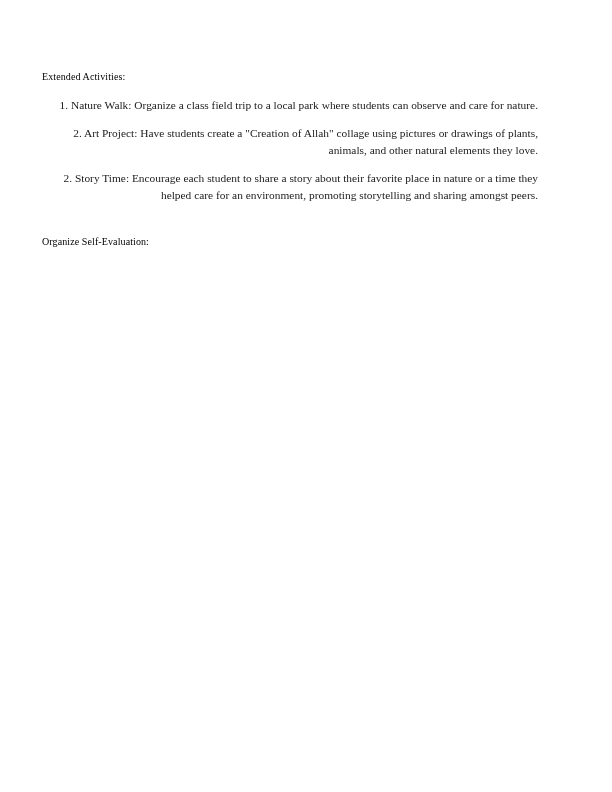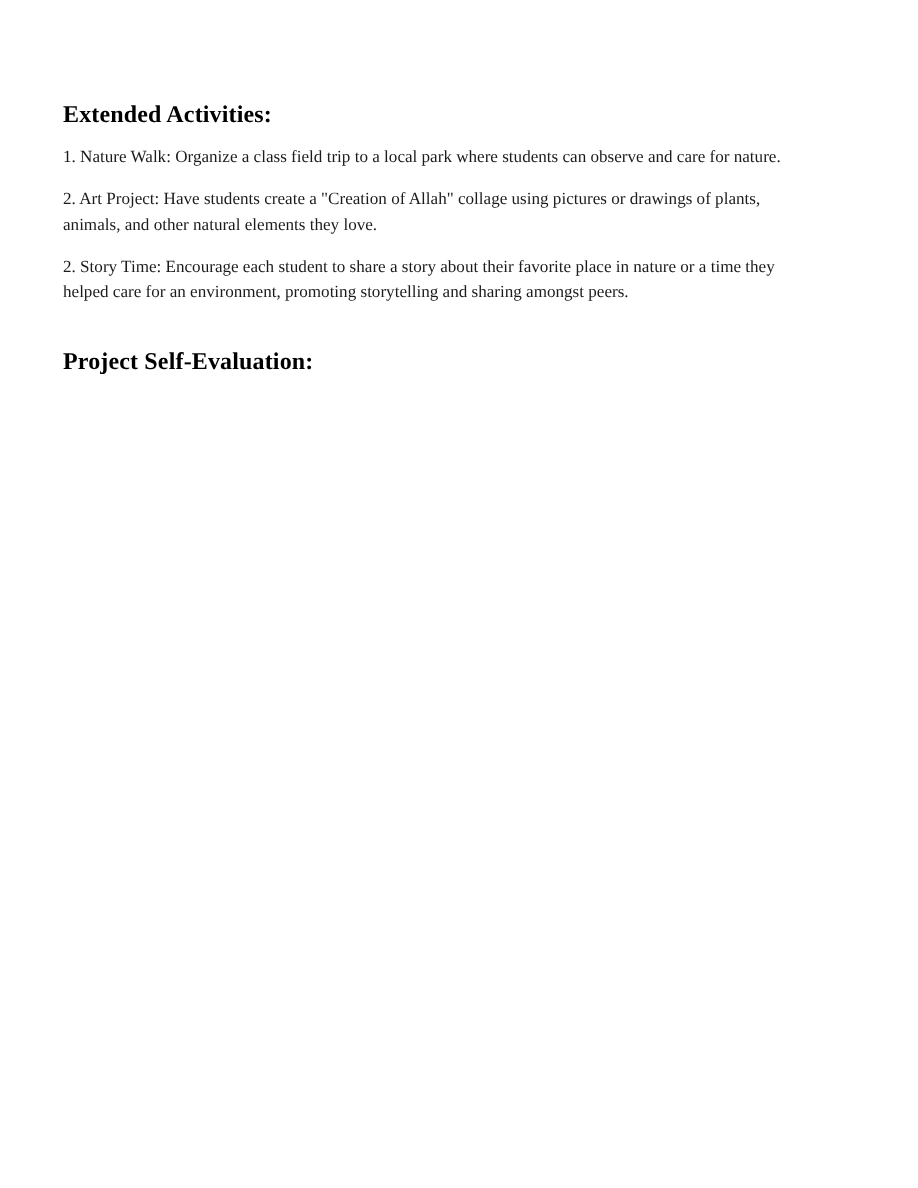--- a/index.html
+++ b/index.html
@@ -17,33 +17,33 @@
     color: #1a1a1a;
     -webkit-font-smoothing: antialiased;
   }
   .content {
     position: absolute;
     left: 42px;
     top: 70px;
     width: 496px;
   }
   .heading {
-    font-size: 16px;
-    font-weight: bold;
+    font-size: 10px;
+    font-weight: normal;
     line-height: 14px;
     color: #000000;
     letter-spacing: 0.1px;
     margin: 0;
   }
   .para {
     font-size: 11.4px;
     line-height: 17px;
     color: #1b1b1b;
     margin: 0;
-    text-align: left;
+    text-align: right;
   }
   .gap-after-heading { height: 13px; }
   .gap-para { height: 11px; }
   .gap-section { height: 31px; }
 </style>
 </head>
 <body>
 
 <div class="page">
   <div class="content">
@@ -57,16 +57,16 @@
     <div class="gap-para"></div>
 
     <p class="para">2. Art Project: Have students create a "Creation of Allah" collage using pictures or drawings of plants, animals, and other natural elements they love.</p>
 
     <div class="gap-para"></div>
 
     <p class="para">2. Story Time: Encourage each student to share a story about their favorite place in nature or a time they helped care for an environment, promoting storytelling and sharing amongst peers.</p>
 
     <div class="gap-section"></div>
 
-    <h2 class="heading">Project Self-Evaluation:</h2>
+    <h2 class="heading">Organize Self-Evaluation:</h2>
 
   </div>
 </div>
 
 </body></html>

